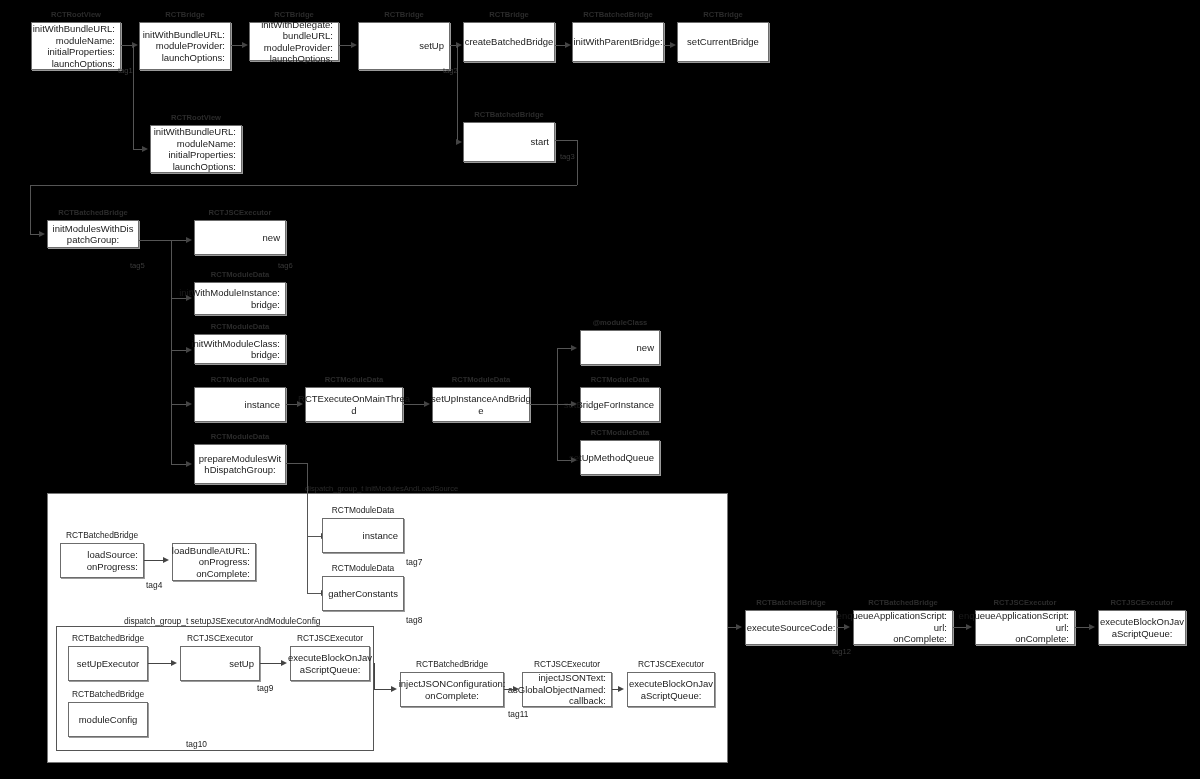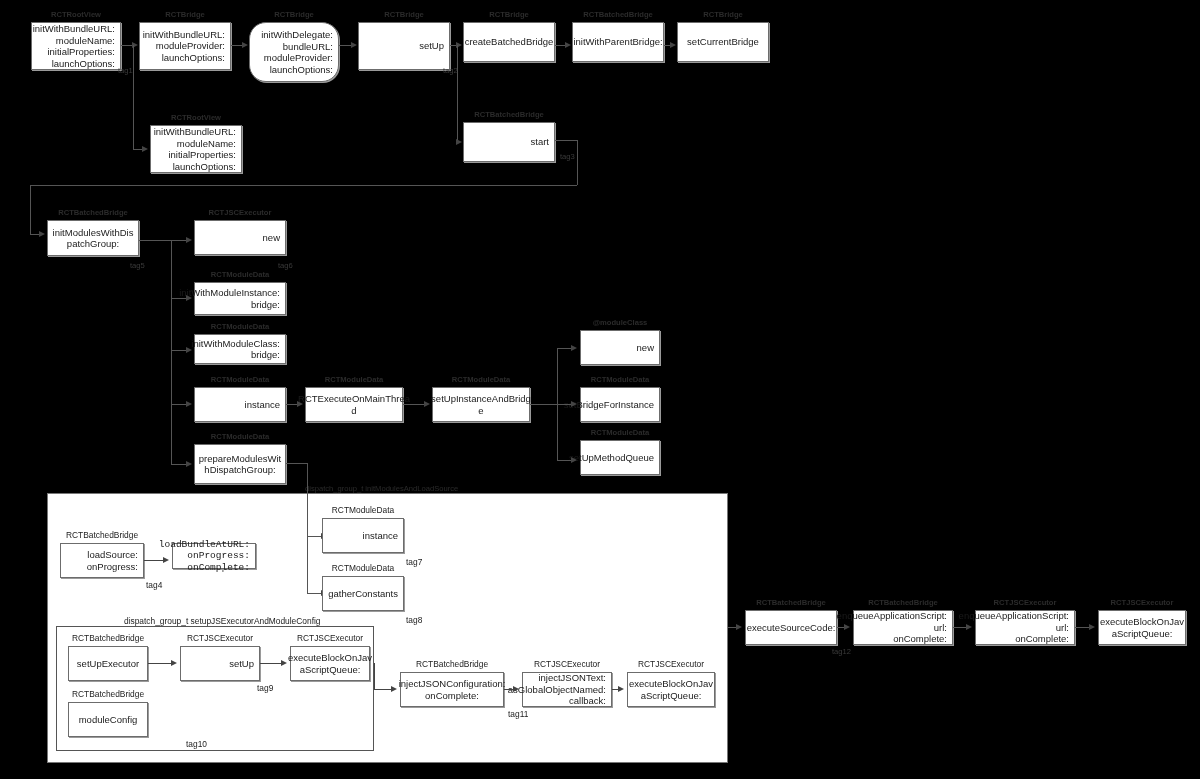--- a/index.html
+++ b/index.html
@@ -54,21 +54,21 @@
   <div class="clsname" style="left:139px;top:10px;width:92px;">RCTBridge</div>
   <div class="node" style="left:139px;top:22px;width:92px;height:48px;">
     <div class="body">
         <span>initWithBundleURL:
 moduleProvider:
 launchOptions:</span>
       </div>
   </div>
 
   <div class="clsname" style="left:249px;top:10px;width:90px;">RCTBridge</div>
-  <div class="node" style="left:249px;top:22px;width:90px;height:60px;border-radius:17px;">
+  <div class="node" style="left:249px;top:22px;width:90px;height:39px;">
     <div class="body">
         <span>initWithDelegate:
 bundleURL:
 moduleProvider:
 launchOptions:</span>
       </div>
   </div>
 
   <div class="clsname" style="left:358px;top:10px;width:92px;">RCTBridge</div>
   <div class="node" style="left:358px;top:22px;width:92px;height:48px;">
@@ -140,21 +140,21 @@
 
   <div class="h" style="left:555px;top:140px;width:22px;"></div>
   <div class="v" style="left:577px;top:140px;height:45px;"></div>
   <div class="h" style="left:30px;top:185px;width:547px;"></div>
   <div class="v" style="left:30px;top:185px;height:49px;"></div>
   <div class="h" style="left:30px;top:234px;width:10px;"></div>
   <div class="arrow" style="left:39px;top:230.5px;"></div>
   <div class="tag" style="left:560px;top:152px;">tag3</div>
 
   <div class="clsname" style="left:47px;top:208px;width:92px;">RCTBatchedBridge</div>
-  <div class="node ctr" style="left:47px;top:220px;width:92px;height:36px;">
+  <div class="node ctr" style="left:47px;top:220px;width:92px;height:28px;">
     <div class="body">
         <span>initModulesWithDis
 patchGroup:</span>
       </div>
   </div>
   <div class="tag" style="left:130px;top:261px;">tag5</div>
 
   <div class="clsname" style="left:194px;top:208px;width:92px;">RCTJSCExecutor</div>
   <div class="node" style="left:194px;top:220px;width:92px;height:35px;">
     <div class="body">
@@ -286,21 +286,21 @@
   <div class="clsname onwhite" style="left:60px;top:531px;width:84px;">RCTBatchedBridge</div>
   <div class="node" style="left:60px;top:543px;width:84px;height:35px;">
     <div class="body">
         <span>loadSource:
 onProgress:</span>
       </div>
   </div>
   <div class="tag onwhite" style="left:146px;top:580px;">tag4</div>
 
   <div class="clsname onwhite" style="left:172px;top:531px;width:84px;margin-top:32px;">RCTJavaScriptLoader</div>
-  <div class="node" style="left:172px;top:543px;width:84px;height:26px;font-family:Liberation Mono, monospace;">
+  <div class="node" style="left:172px;top:543px;width:84px;height:38px;">
     <div class="body">
         <span>loadBundleAtURL:
 onProgress:
 onComplete:</span>
       </div>
   </div>
   <div class="h w" style="left:144px;top:560px;width:20px;"></div>
   <div class="arrow" style="left:163px;top:556.5px;"></div>
 
   <div class="panel sub" style="left:56px;top:626px;width:318px;height:125px;"></div>

